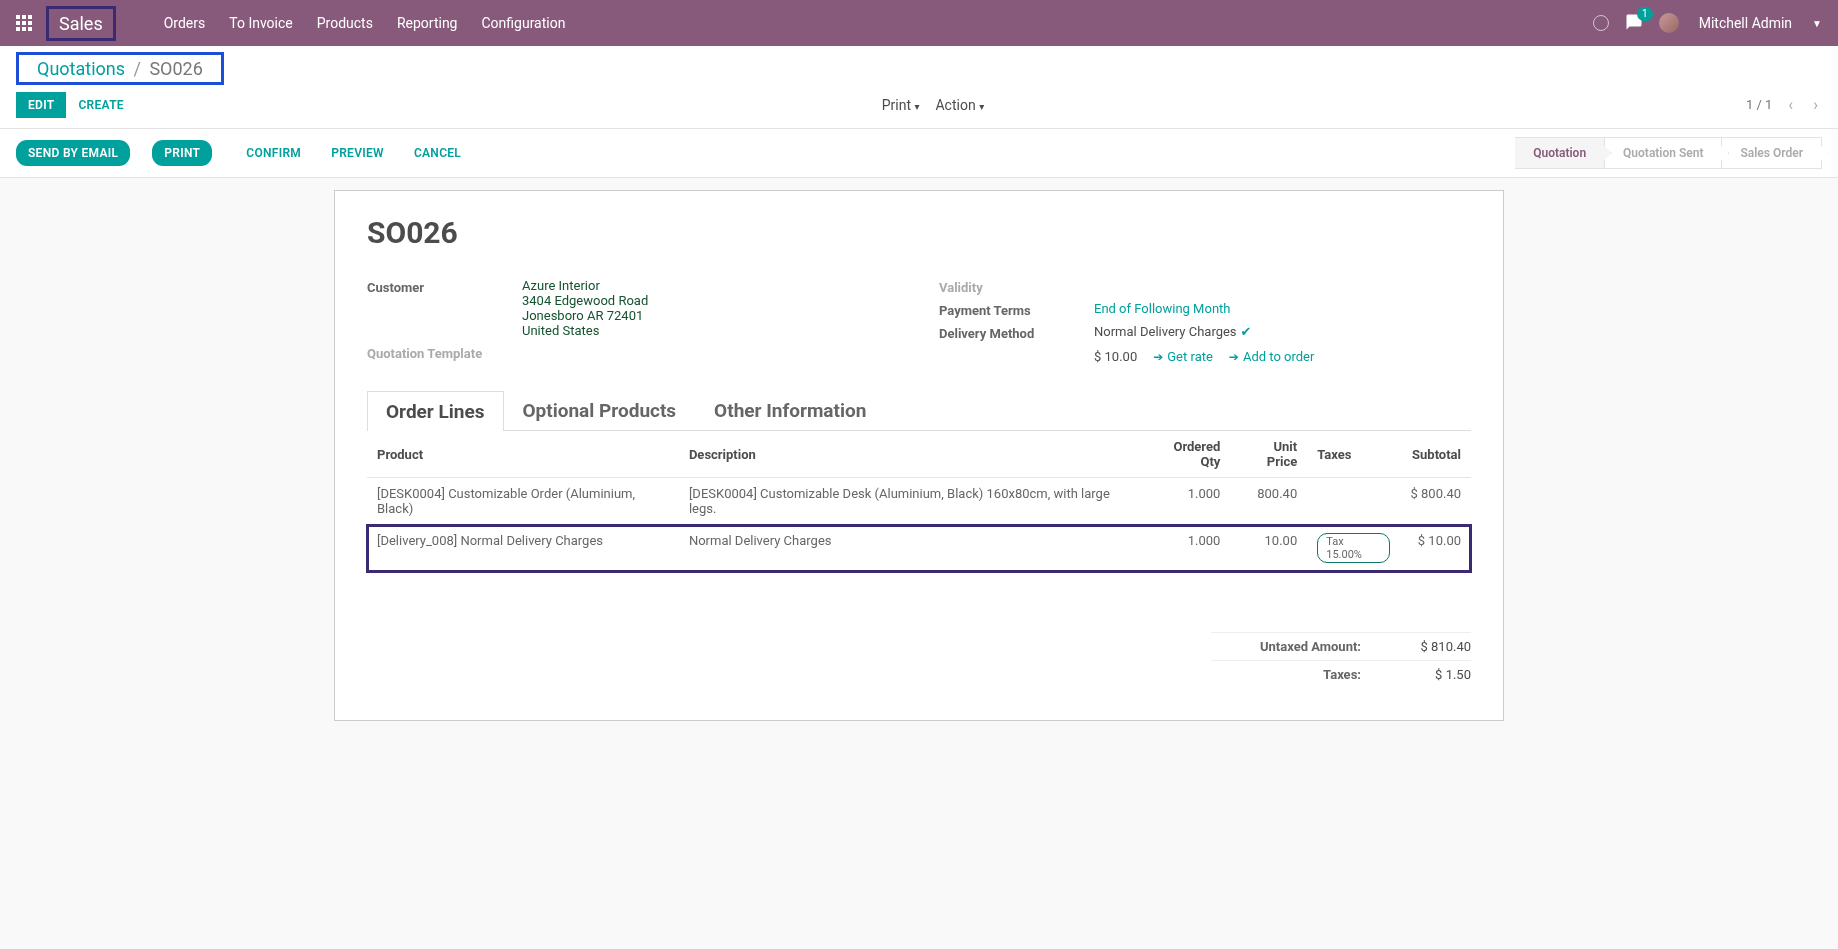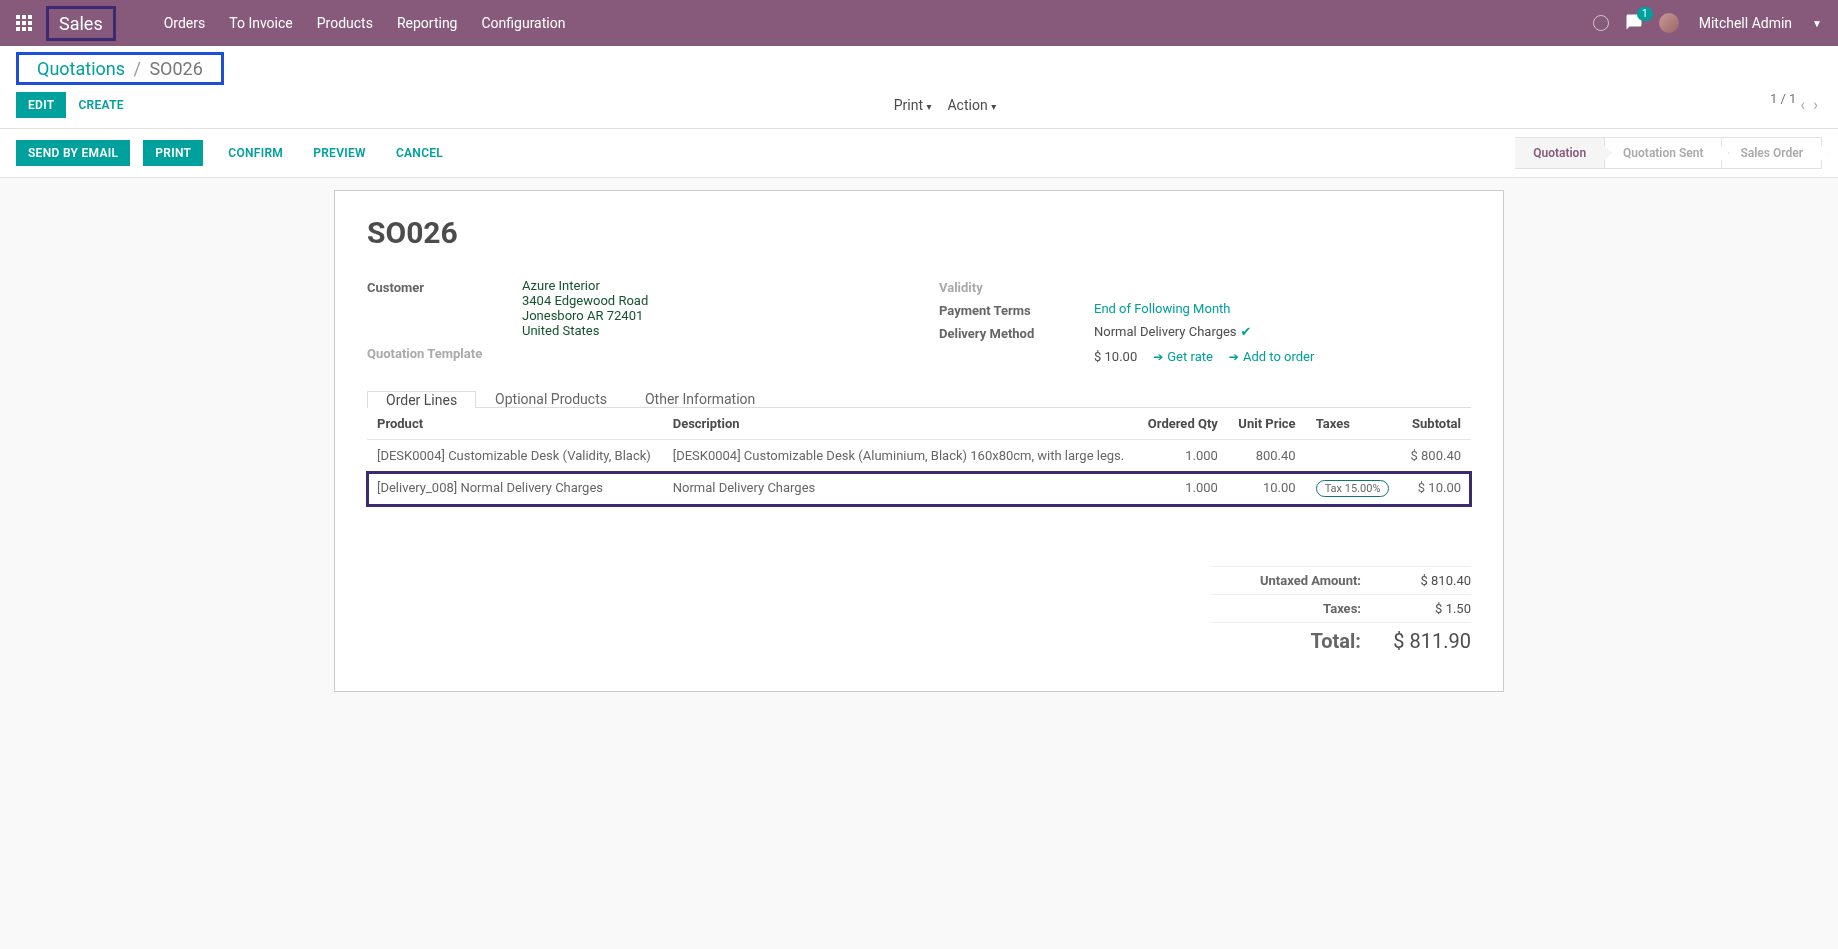--- a/index.html
+++ b/index.html
@@ -30,27 +30,27 @@
     .breadcrumb a { color: #00a09d; text-decoration: none; cursor: pointer; }
     .breadcrumb .sep { color: #999; margin: 0 4px; }
     .breadcrumb .current { color: #777; }
     
     .cp-bottom { display: flex; align-items: center; padding: 6px 16px 10px 16px; }
     .btn { border: none; padding: 6px 12px; font-size: 12px; font-weight: 600; cursor: pointer; text-transform: uppercase; letter-spacing: 0.3px; }
     .btn-primary { background: #00a09d; color: #fff; }
     .btn-link { background: transparent; color: #00a09d; }
     .cp-center { margin-left: auto; margin-right: auto; display: flex; gap: 16px; }
     .dropdown-toggle { background: transparent; border: none; cursor: pointer; font-size: 14px; color: #4c4c4c; }
-    .cp-right { display: flex; align-items: flex-start; color: #777; margin-left: 16px; }
+    .cp-right { display: flex; align-items: center; gap: 12px; color: #777; margin-left: 16px; }
     .pager-btn { background: transparent; border: none; color: #aaa; cursor: pointer; font-size: 16px; padding: 4px; }
     
     
     .statusbar { background: #fff; border-bottom: 1px solid #e2e2e0; display: flex; align-items: center; padding: 8px 16px; }
     .statusbar-left { display: flex; gap: 6px; align-items: center; }
-    .statusbar-left .btn-primary { margin-right: 7px; }
+    .statusbar-left .btn-primary { margin-right: 16px; border-radius: 11px; }
     .status-stages { margin-left: auto; display: flex; }
     .stage { padding: 8px 18px; font-size: 12px; font-weight: 600; color: #aaa; position: relative; background: #fff; border: 1px solid #e2e2e0; border-left: none; }
     .stage::after { content: ''; position: absolute; right: -8px; top: 0; bottom: 0; width: 16px; background: #fff; clip-path: polygon(0 0, 100% 50%, 0 100%); border-right: 1px solid #e2e2e0; z-index: 1; }
     .stage.active { color: #875a7b; background: #f5f5f5; }
     .stage.active::after { background: #f5f5f5; }
     
     
     .sheet-wrap { padding: 0 0; display: flex; justify-content: center; }
     .sheet { background: #fff; border: 1px solid #ccc; width: 1170px; max-width: calc(100% - 32px); margin-top: 12px; padding: 24px 32px 32px 32px; }
     .record-title { font-size: 30px; color: #4c4c4c; margin-bottom: 28px; }
@@ -64,21 +64,21 @@
     .form-value a { color: #00a09d; text-decoration: none; cursor: pointer; }
     .form-value .line { display: block; color: #14532d; }
     .check-icon { color: #00a09d; margin-left: 4px; }
     .delivery-actions { margin-top: 10px; display: flex; gap: 16px; align-items: center; font-size: 13px; }
     .delivery-actions .price { color: #4c4c4c; }
     .delivery-actions a { color: #00a09d; text-decoration: none; cursor: pointer; display: inline-flex; align-items: center; gap: 4px; }
     .arrow-icon { font-size: 12px; }
     
     
     .tabs { display: flex; border-bottom: 1px solid #ddd; margin-top: 20px; }
-    .tab { padding: 0 18px; border: 1px solid transparent; border-bottom: none; cursor: pointer; color: #666; font-size: 14px; background: transparent; }
+    .tab { padding: 8px 18px; border: 1px solid transparent; border-bottom: none; cursor: pointer; color: #666; font-size: 19px; background: transparent; font-weight: bold; }
     .tab.active { border-color: #ddd; background: #fff; position: relative; top: 1px; color: #4c4c4c; }
     
     
     .order-table { width: 100%; border-collapse: collapse; margin-top: 0; }
     .order-table th { text-align: left; padding: 8px 10px; font-weight: 700; color: #4c4c4c; border-bottom: 1px solid #e5e5e5; font-size: 13px; }
     .order-table th.num, .order-table td.num { text-align: right; }
     .order-table td { padding: 8px 10px; color: #666; font-size: 13px; vertical-align: top; border-bottom: 1px solid #f5f5f5; }
     .order-table tr.highlighted { outline: 3px solid #3b2a72; outline-offset: -2px; }
     .tax-pill { display: inline-block; border: 1px solid #0f766e; border-radius: 10px; padding: 1px 8px; font-size: 11px; color: #666; }
     
@@ -231,21 +231,21 @@
           <th>Product</th>
           <th>Description</th>
           <th class="num">Ordered Qty</th>
           <th class="num">Unit Price</th>
           <th>Taxes</th>
           <th class="num">Subtotal</th>
         </tr>
       </thead>
       <tbody id="order-rows">
           <tr>
-            <td>[DESK0004] Customizable Desk (Validity, Black)</td>
+            <td>[DESK0004] Customizable Order (Aluminium, Black)</td>
             <td>[DESK0004] Customizable Desk (Aluminium, Black) 160x80cm, with large legs.</td>
             <td class="num">1.000</td>
             <td class="num">800.40</td>
             <td></td>
             <td class="num">$ 800.40</td>
           </tr>
           <tr class="highlighted">
             <td>[Delivery_008] Normal Delivery Charges</td>
             <td>Normal Delivery Charges</td>
             <td class="num">1.000</td>
@@ -258,19 +258,15 @@
 
     <div class="totals">
       <div class="totals-row">
         <span class="label">Untaxed Amount:</span>
         <span class="val">$ 810.40</span>
       </div>
       <div class="totals-row">
         <span class="label">Taxes:</span>
         <span class="val">$ 1.50</span>
       </div>
-      <div class="totals-row total">
-        <span class="label">Total:</span>
-        <span class="val">$ 811.90</span>
-      </div>
     </div>
   </div>
 </div>
 
 </body></html>

